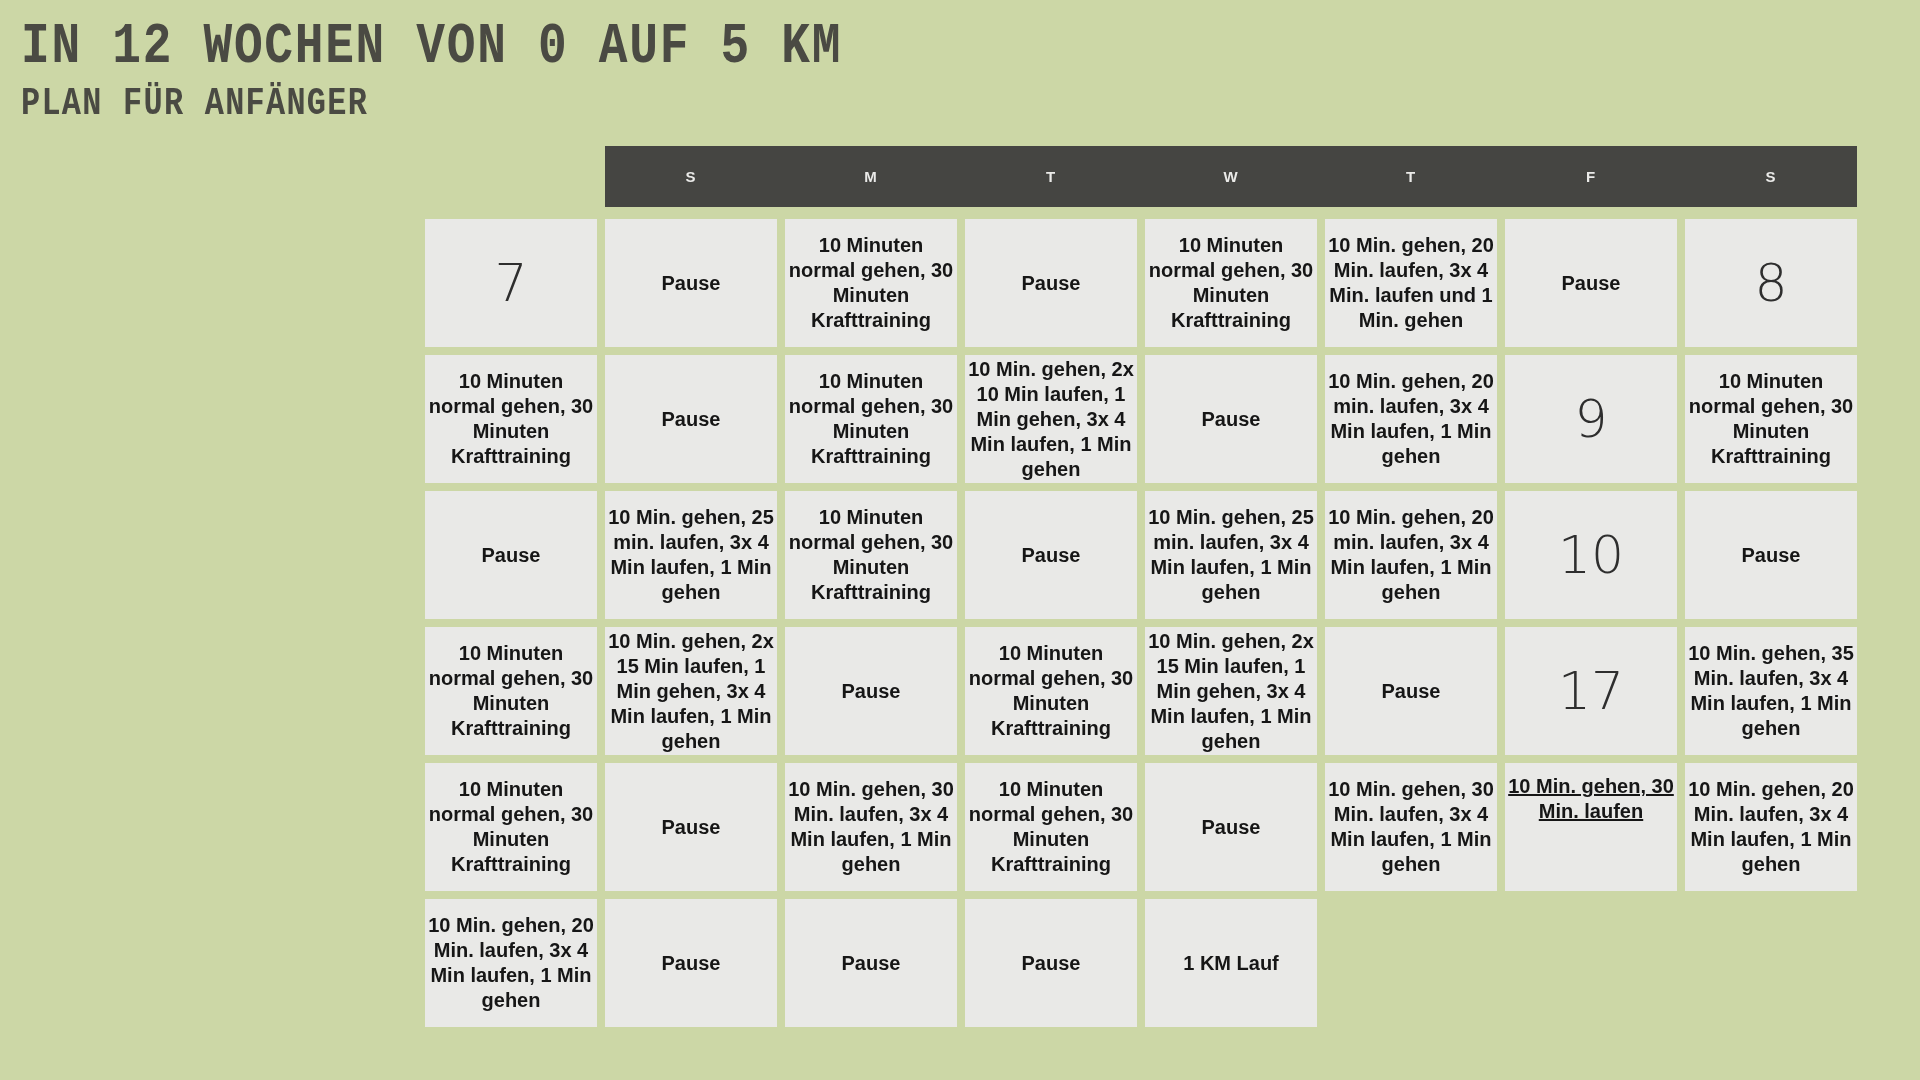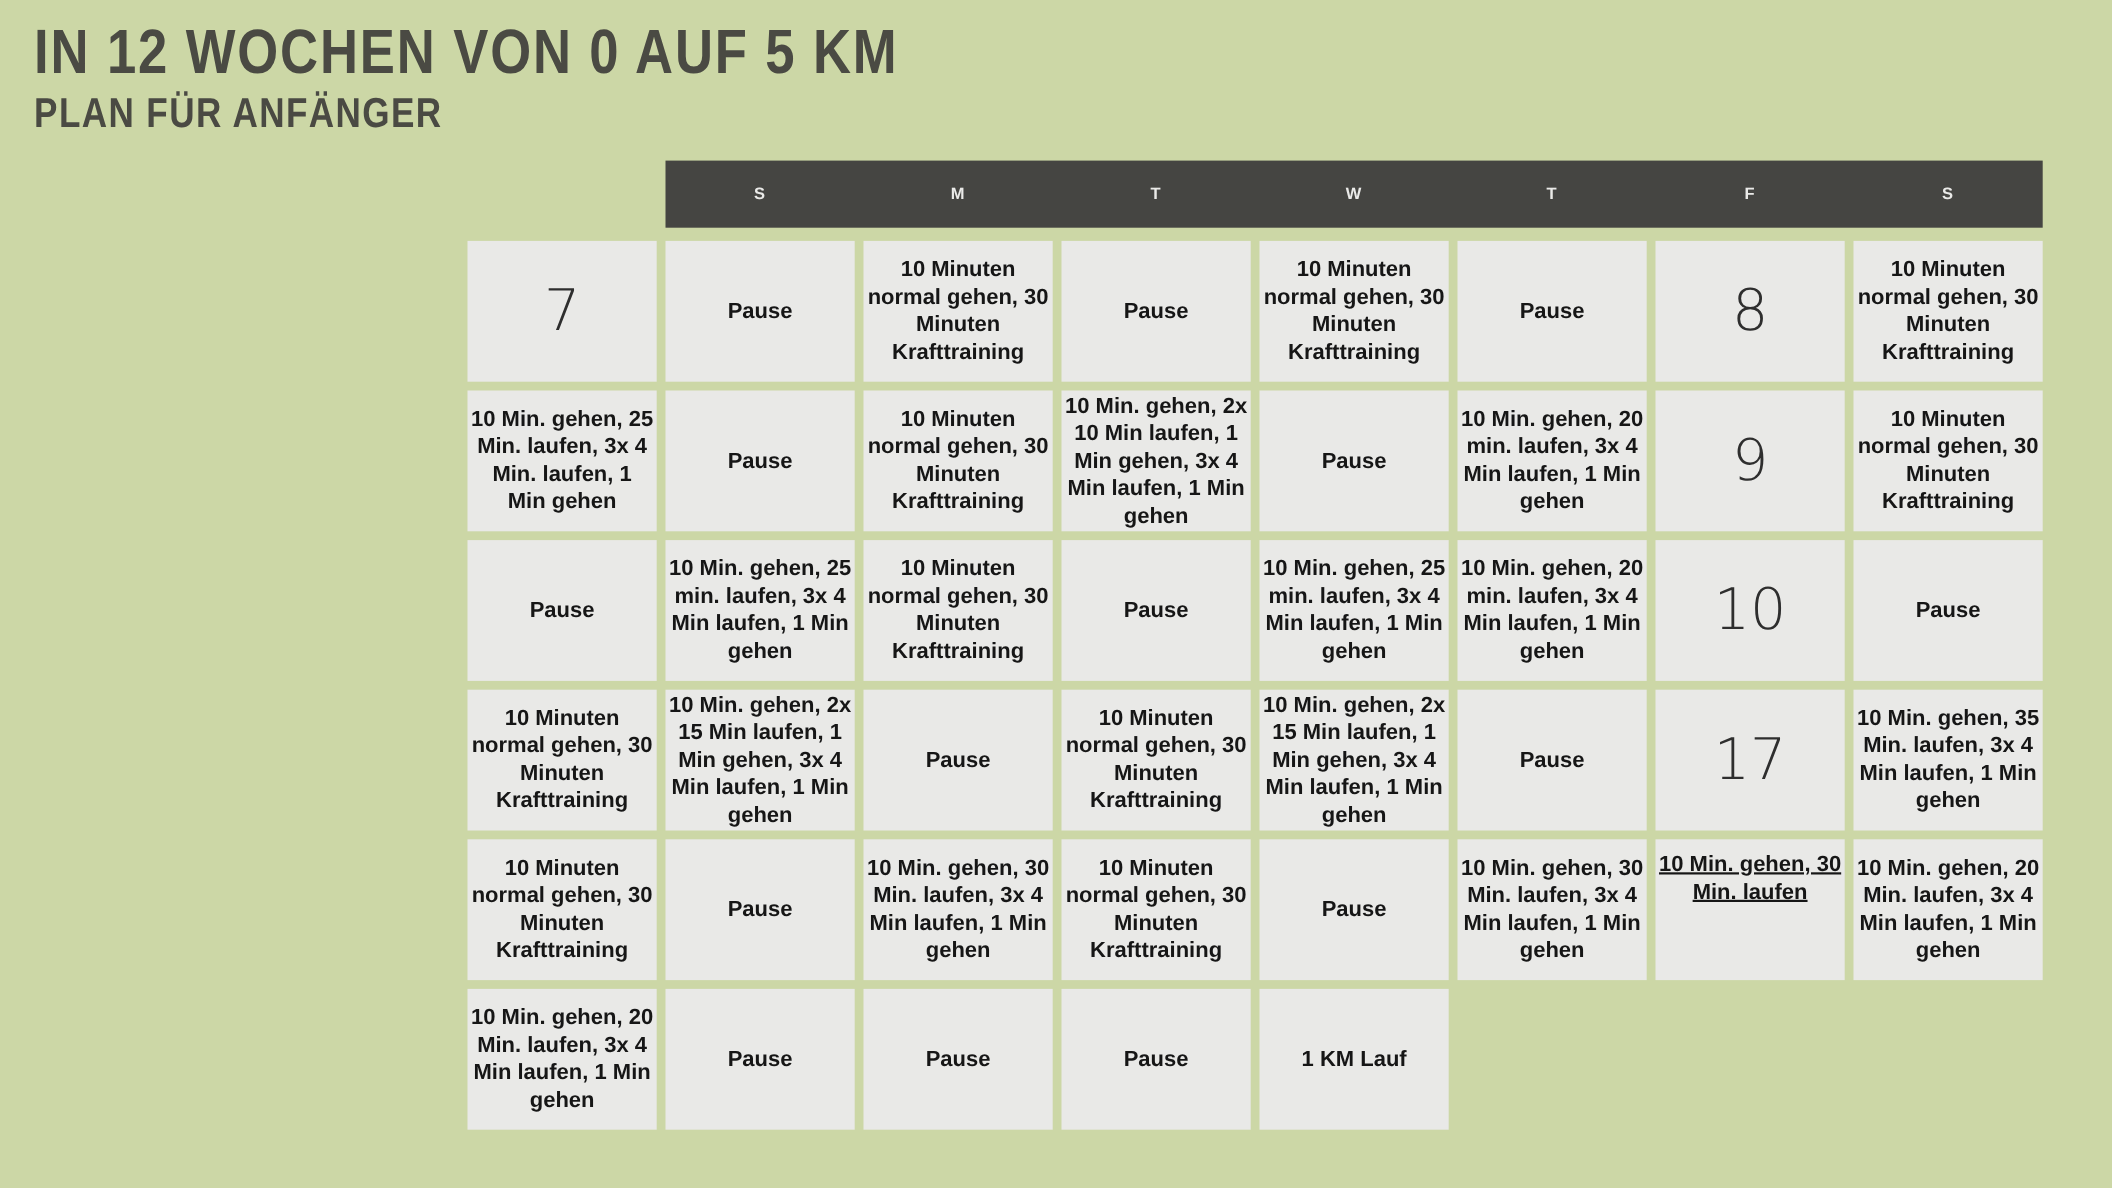--- a/index.html
+++ b/index.html
@@ -7,22 +7,23 @@
   body {
     position: relative;
     background: #ccd7a6;
     font-family: "Liberation Sans", sans-serif;
     overflow: hidden;
   }
 
   
   .title-block {
     position: absolute;
-    left: 31px;
+    left: 21px;
     top: 16px;
+    font-family: Liberation Mono, monospace;
   }
   .title-main {
     font-size: 57px;
     font-weight: 800;
     letter-spacing: 2px;
     color: #4a4a43;
     transform: scaleX(0.84);
     transform-origin: 0 0;
     white-space: nowrap;
     line-height: 1.12;
@@ -115,25 +116,25 @@
   <div class="day-label">S</div>
 </div>
 
 <div class="schedule-grid">
 
   <div class="cell week-cell">7</div>
   <div class="cell training-cell">Pause</div>
   <div class="cell training-cell">10 Minuten normal gehen, 30 Minuten Krafttraining</div>
   <div class="cell training-cell">Pause</div>
   <div class="cell training-cell">10 Minuten normal gehen, 30 Minuten Krafttraining</div>
+  <div class="cell training-cell">10 Min. gehen, 20 Min. laufen, 3x 4 Min. laufen und 1 Min. gehen</div>
   <div class="cell training-cell">Pause</div>
 
   <div class="cell week-cell">8</div>
   <div class="cell training-cell">10 Minuten normal gehen, 30 Minuten Krafttraining</div>
-  <div class="cell training-cell">10 Min. gehen, 25 Min. laufen, 3x 4 Min. laufen, 1 Min gehen</div>
   <div class="cell training-cell">Pause</div>
   <div class="cell training-cell">10 Minuten normal gehen, 30 Minuten Krafttraining</div>
   <div class="cell training-cell">10 Min. gehen, 2x 10 Min laufen, 1 Min gehen, 3x 4 Min laufen, 1 Min gehen</div>
   <div class="cell training-cell">Pause</div>
   <div class="cell training-cell">10 Min. gehen, 20 min. laufen, 3x 4 Min laufen, 1 Min gehen</div>
 
   <div class="cell week-cell">9</div>
   <div class="cell training-cell">10 Minuten normal gehen, 30 Minuten Krafttraining</div>
   <div class="cell training-cell">Pause</div>
   <div class="cell training-cell">10 Min. gehen, 25 min. laufen, 3x 4 Min laufen, 1 Min gehen</div>

